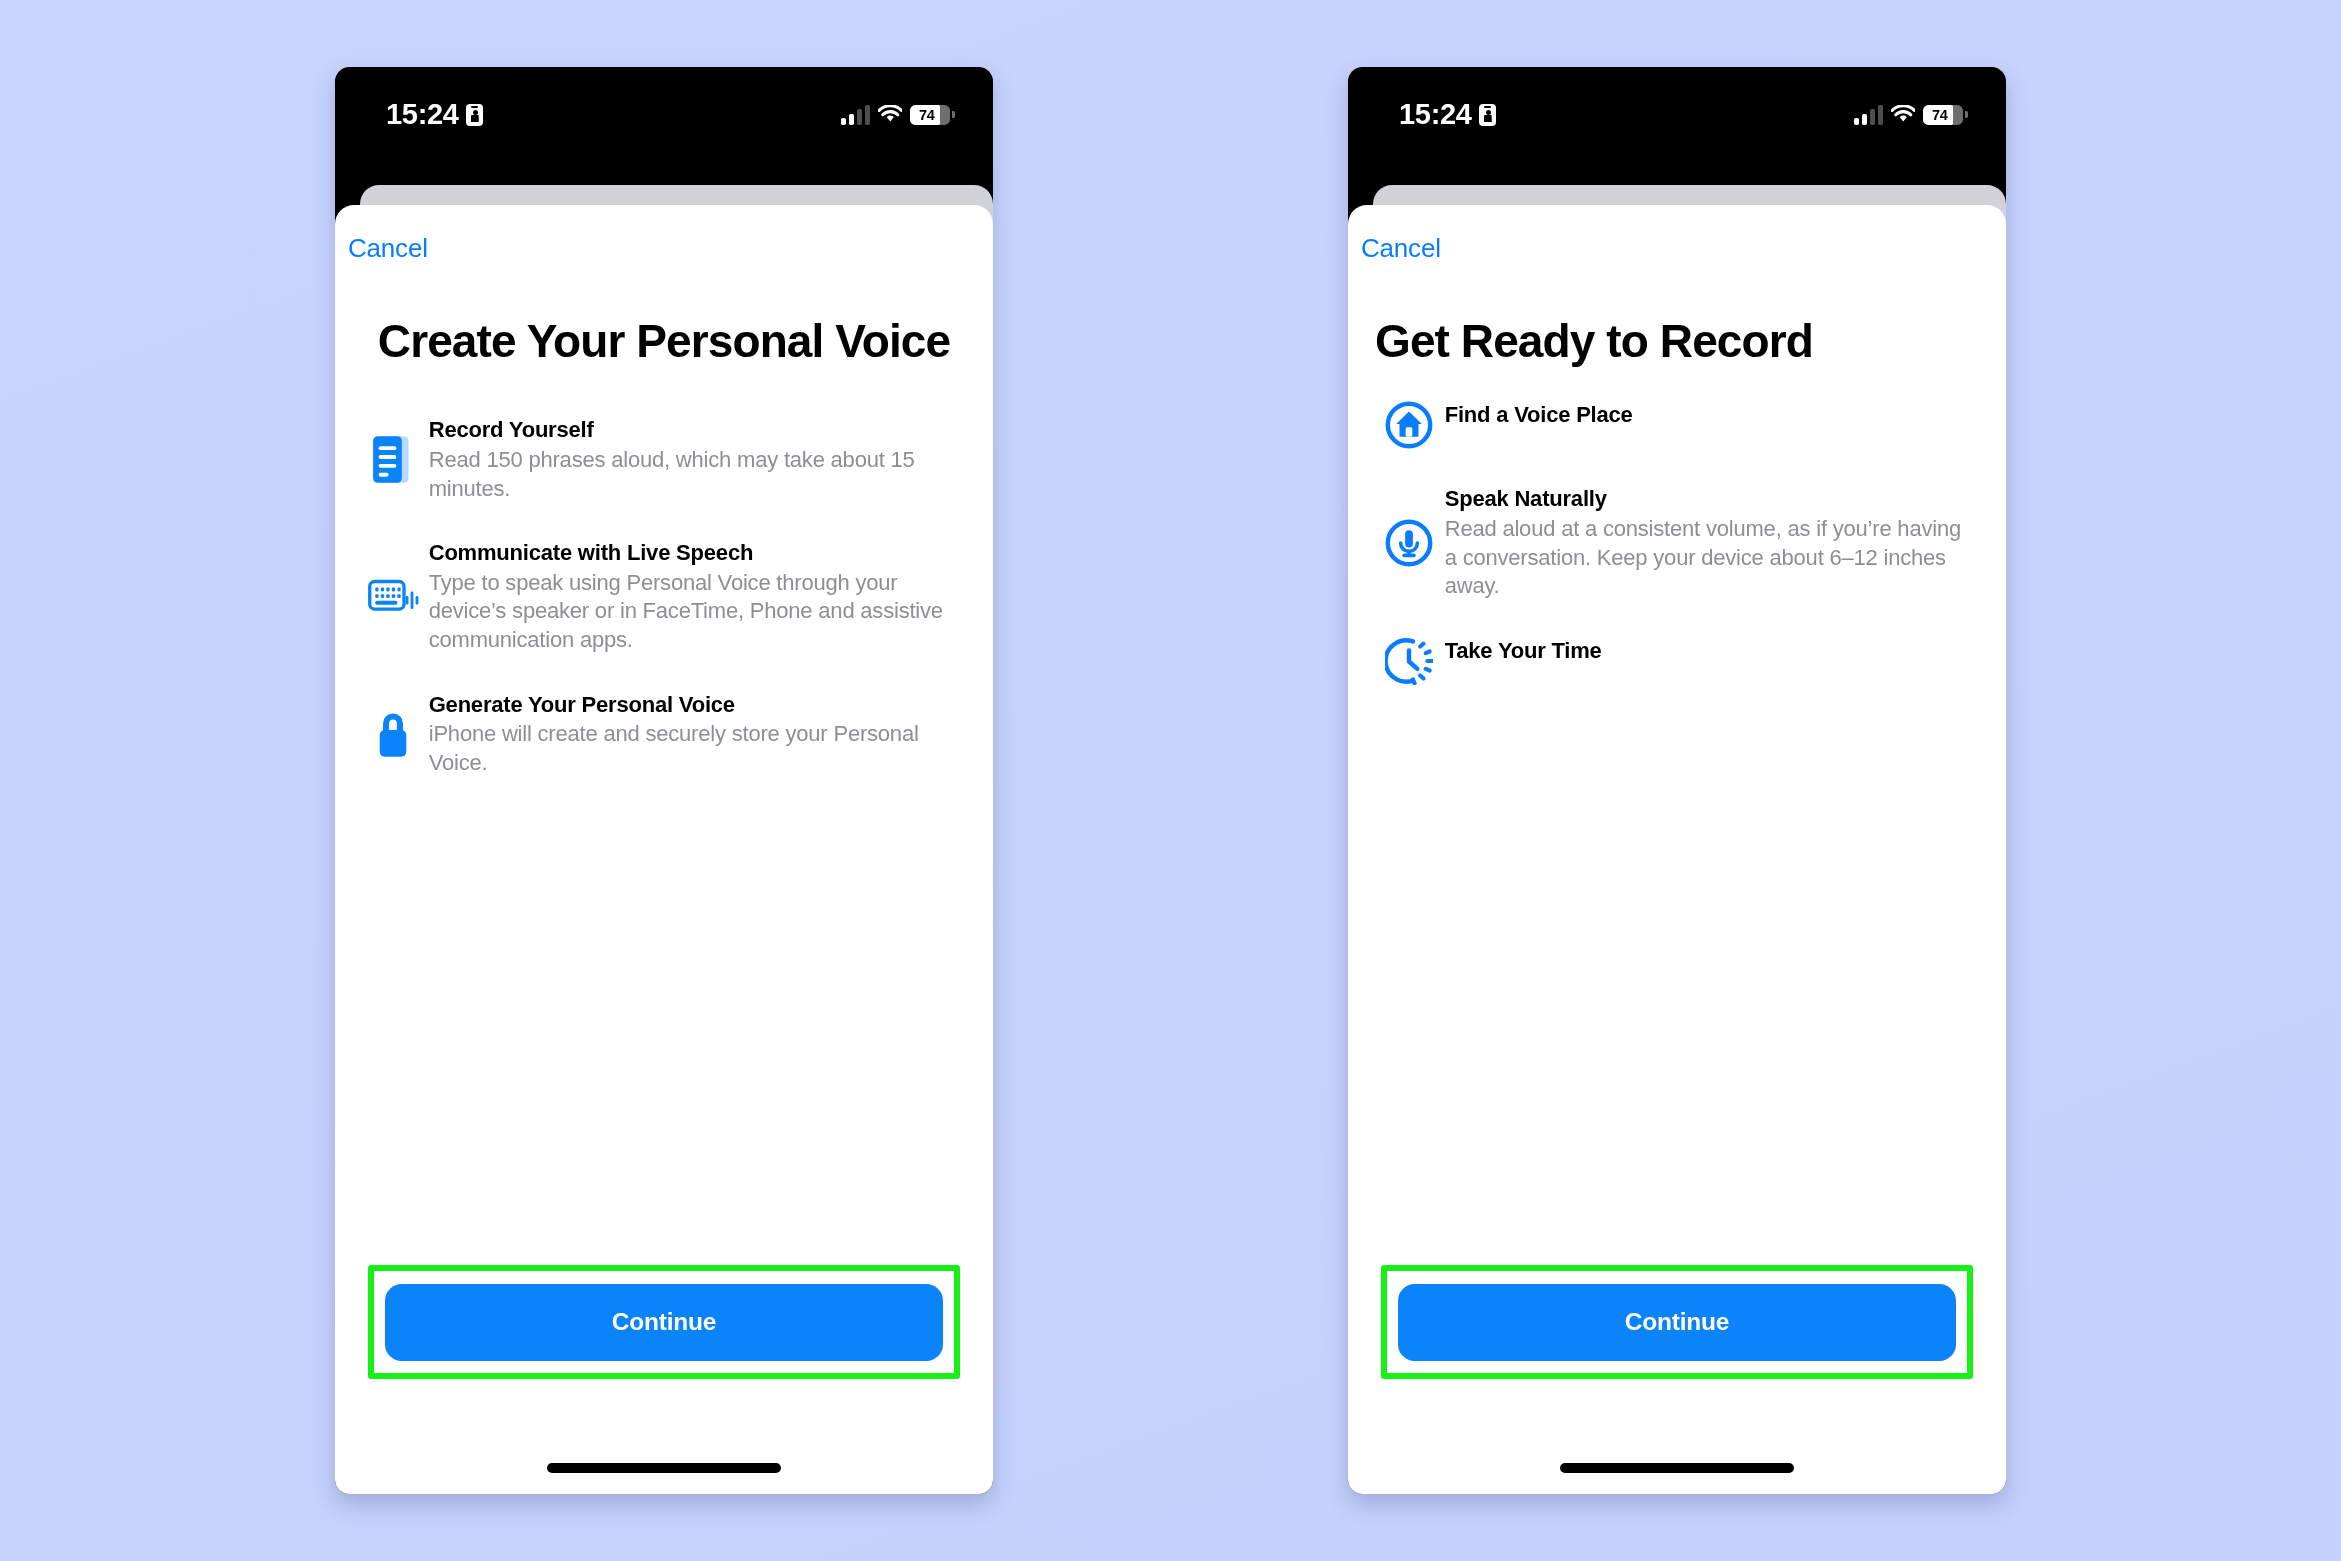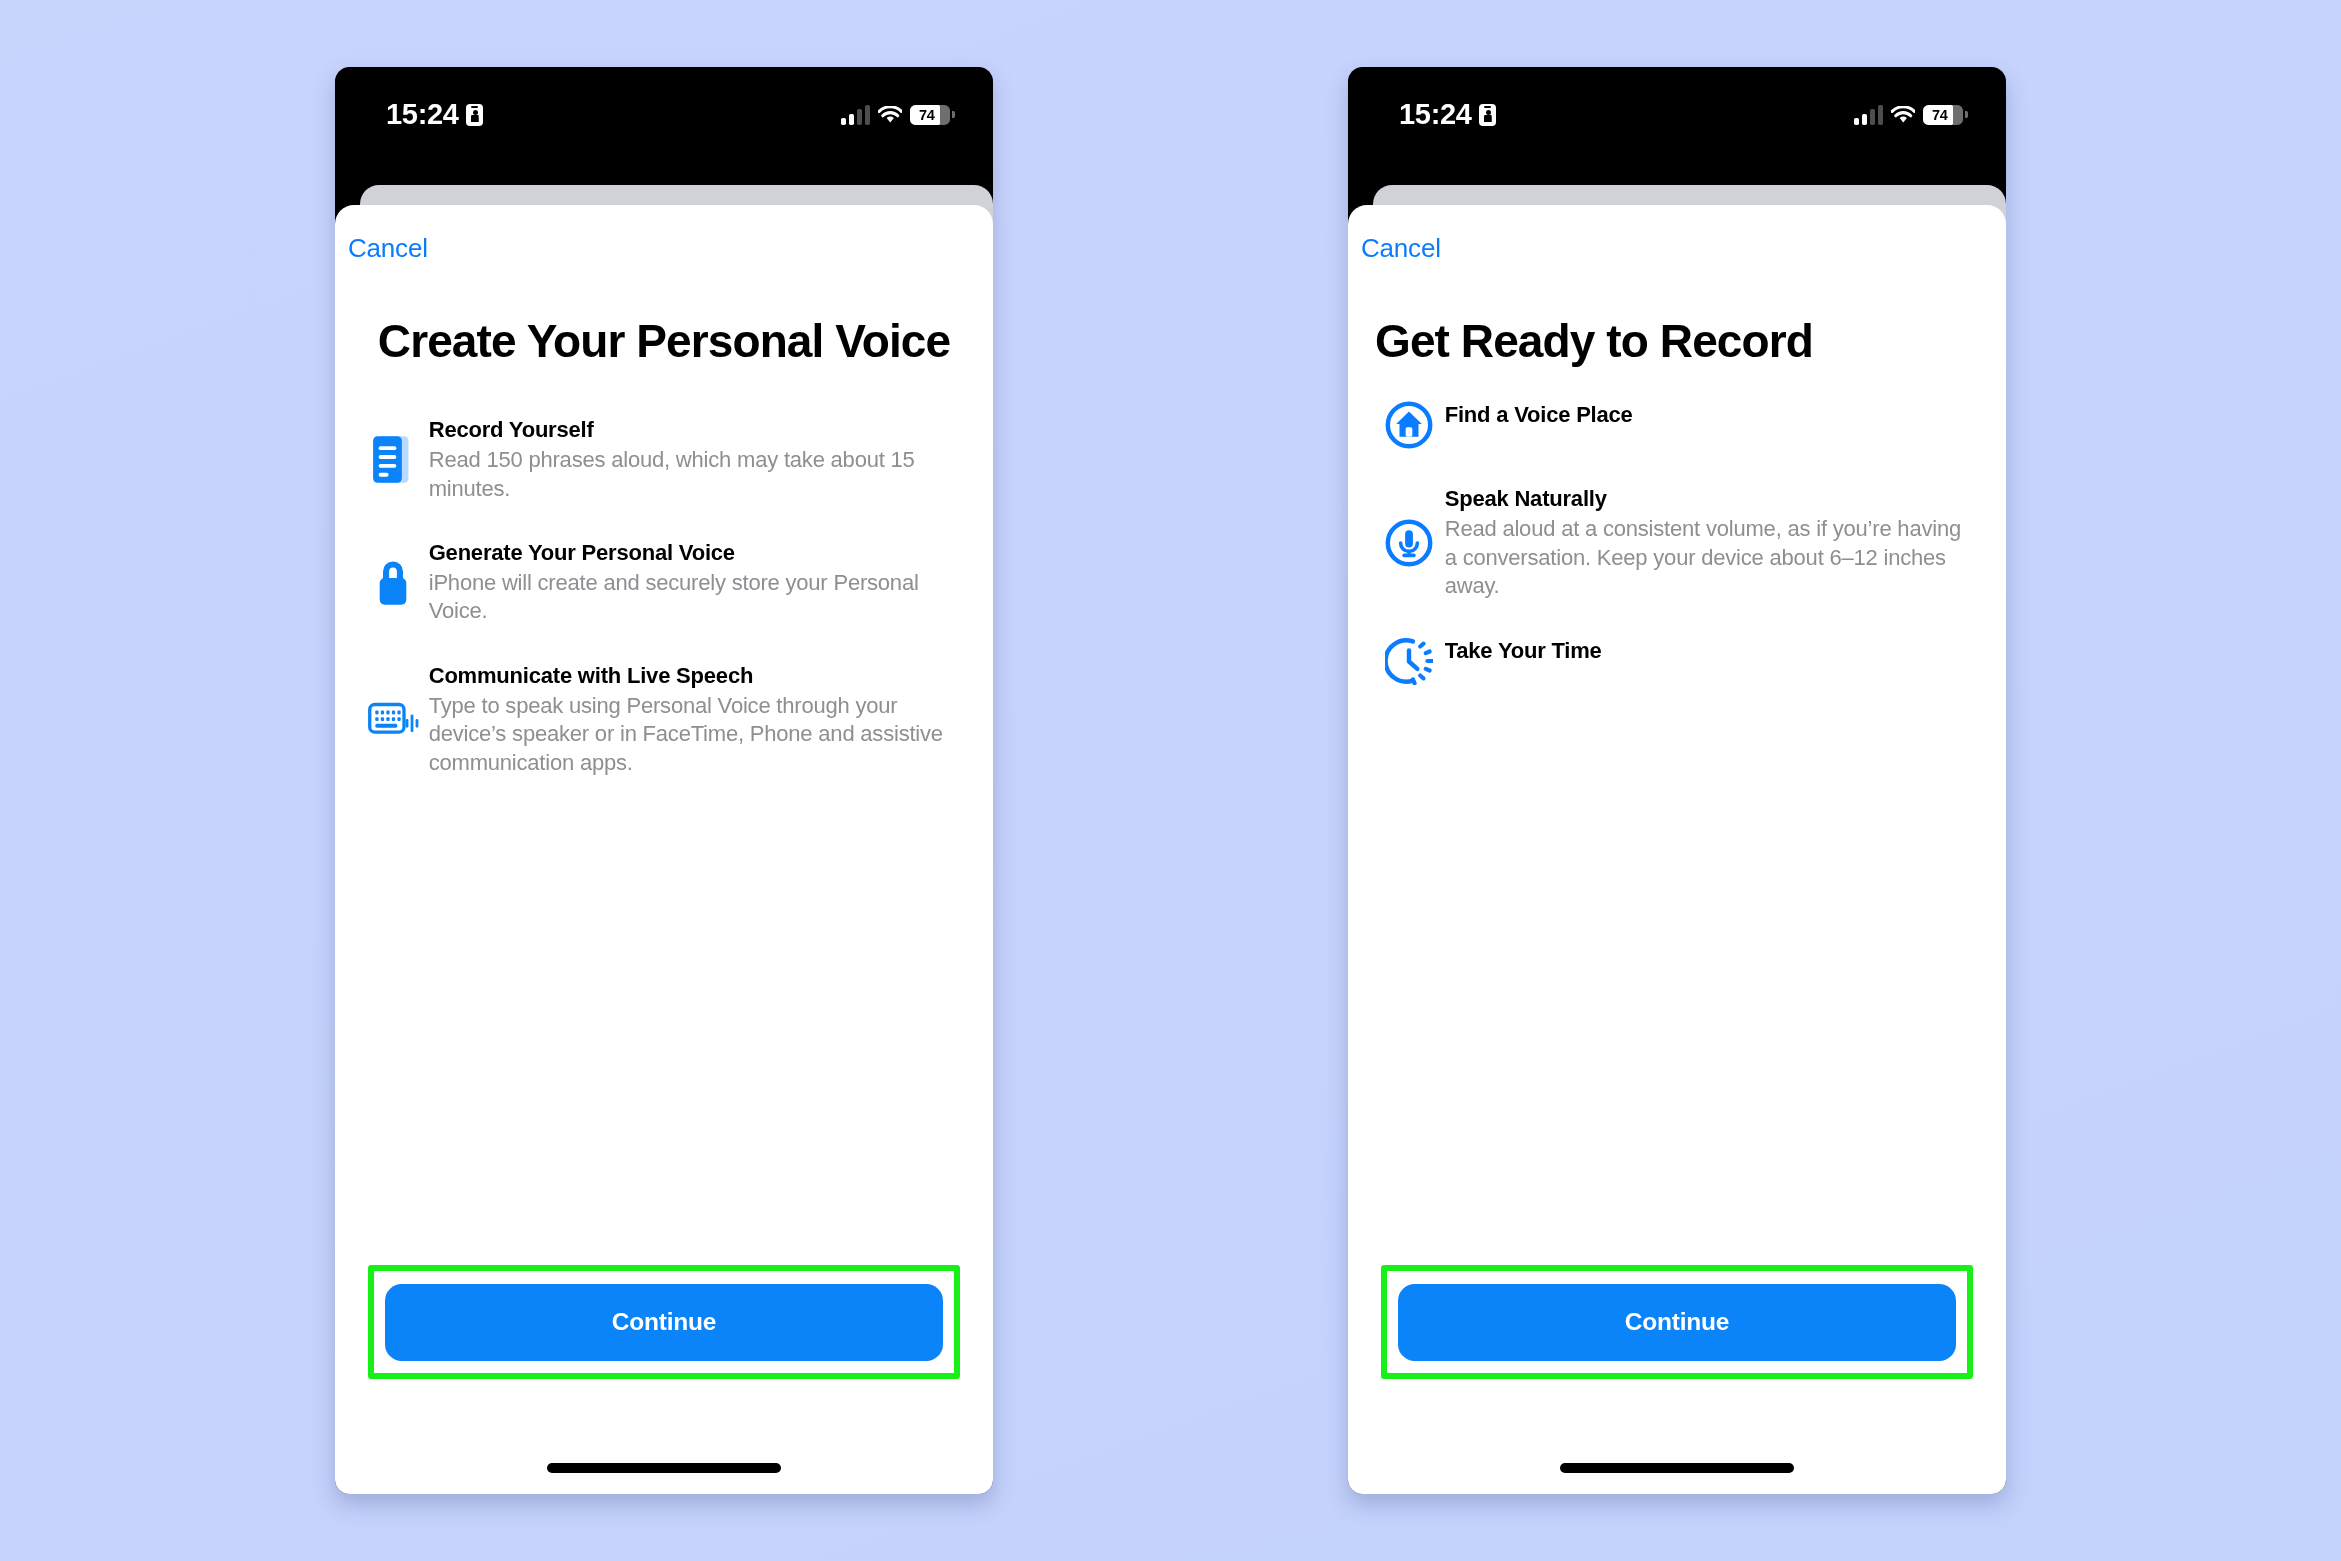--- a/index.html
+++ b/index.html
@@ -80,21 +80,21 @@
   }
   .faceid-dot {
     position: absolute;
     left: 6.1px; top: 6.1px;
     width: 5px; height: 5px;
     border-radius: 50%;
     background: #000;
   }
   .status-right {
     display: flex;
-    align-items: flex-end;
+    align-items: center;
     gap: 8px;
   }
   .signal {
     display: flex;
     align-items: flex-end;
     gap: 2.8px;
     height: 20px;
   }
   .signal i {
     display: block;
@@ -313,33 +313,20 @@
               <path d="M10 4 h36 a8 8 0 0 1 8 8 v68 a8 8 0 0 1 -8 8 h-36 a8 8 0 0 1 -8 -8 v-68 a8 8 0 0 1 8 -8 z" fill="#0a84f8"></path>
               <rect x="12" y="22" width="32" height="7" rx="3.5" fill="#fff"></rect>
               <rect x="12" y="38" width="32" height="7" rx="3.5" fill="#fff"></rect>
               <rect x="12" y="54" width="32" height="7" rx="3.5" fill="#fff"></rect>
               <rect x="12" y="70" width="18" height="7" rx="3.5" fill="#fff"></rect>
             </svg>
           </div>
           <div class="feature-body">
             <div class="feature-title">Record Yourself</div>
             <div class="feature-desc">Read 150 phrases aloud, which may take about 15 minutes.</div>
-          </div>
-        </div>
-
-        <div class="feature align-mid">
-          <div class="feature-icon">
-            <svg width="38" height="51" viewBox="0 0 68 92">
-              <path d="M34 8 a18 18 0 0 1 18 18 v14 h-11 v-14 a7 7 0 0 0 -14 0 v14 h-11 v-14 a18 18 0 0 1 18 -18 z" fill="#0a84f8"></path>
-              <rect x="10" y="38" width="48" height="48" rx="9" fill="#0a84f8"></rect>
-            </svg>
-          </div>
-          <div class="feature-body">
-            <div class="feature-title">Generate Your Personal Voice</div>
-            <div class="feature-desc">iPhone will create and securely store your Personal Voice.</div>
           </div>
         </div>
 
         <div class="feature align-mid">
           <div class="feature-icon">
             <svg width="51" height="42" viewBox="0 0 92 76">
               <rect x="3" y="10" width="62" height="50" rx="9" fill="none" stroke="#0a84f8" stroke-width="6"></rect>
               <rect x="13" y="21" width="6" height="7" rx="2" fill="#0a84f8"></rect>
               <rect x="23" y="21" width="6" height="7" rx="2" fill="#0a84f8"></rect>
               <rect x="33" y="21" width="6" height="7" rx="2" fill="#0a84f8"></rect>
@@ -355,20 +342,33 @@
               <rect x="77" y="28" width="5" height="32" rx="2.5" fill="#0a84f8"></rect>
               <rect x="86" y="36" width="5" height="16" rx="2.5" fill="#0a84f8"></rect>
             </svg>
           </div>
           <div class="feature-body">
             <div class="feature-title">Communicate with Live Speech</div>
             <div class="feature-desc">Type to speak using Personal Voice through your device’s speaker or in FaceTime, Phone and assistive communication apps.</div>
           </div>
         </div>
 
+        <div class="feature align-mid">
+          <div class="feature-icon">
+            <svg width="38" height="51" viewBox="0 0 68 92">
+              <path d="M34 8 a18 18 0 0 1 18 18 v14 h-11 v-14 a7 7 0 0 0 -14 0 v14 h-11 v-14 a18 18 0 0 1 18 -18 z" fill="#0a84f8"></path>
+              <rect x="10" y="38" width="48" height="48" rx="9" fill="#0a84f8"></rect>
+            </svg>
+          </div>
+          <div class="feature-body">
+            <div class="feature-title">Generate Your Personal Voice</div>
+            <div class="feature-desc">iPhone will create and securely store your Personal Voice.</div>
+          </div>
+        </div>
+
       </div>
 
       <div class="spacer"></div>
 
       <div class="cta-wrap">
         <div class="cta-highlight">
           <button class="cta-button">Continue</button>
         </div>
       </div>
 

